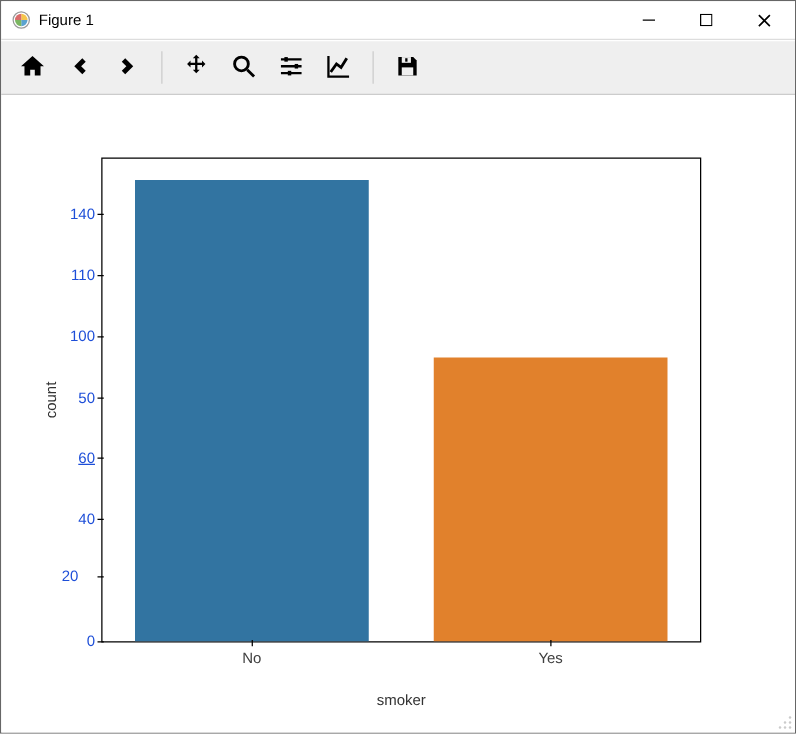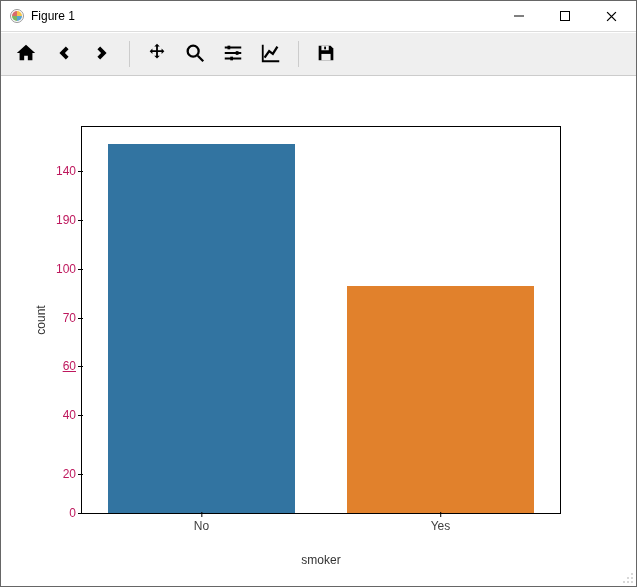--- a/index.html
+++ b/index.html
@@ -89,21 +89,21 @@
     bottom: 0;
   }
   .ytick {
     position: absolute;
     right: 100%;
     width: 40px;
     text-align: right;
     font-size: 12px;
     transform: translateY(50%);
     padding-right: 6px;
-    color: #be185d;
+    color: #1d4ed8;
   }
   .ytick::after {
     content: "";
     position: absolute;
     right: -1px;
     top: 50%;
     width: 5px;
     border-top: 1px solid #000;
   }
   .xtick {
@@ -254,26 +254,26 @@
 
   <div class="figure">
     <div class="axes">
       <div class="plot-area" id="plot-area">
           <div class="bar" style="left: 26.29px; width: 186.42px; height: 368.899px; background: rgb(50, 116, 161);"></div>
           <div class="bar" style="left: 265.29px; width: 186.42px; height: 227.203px; background: rgb(225, 129, 44);"></div>
         </div>
       <div class="ylabel">count</div>
       <div class="xlabel">smoker</div>
     <div class="ytick" style="bottom: 0px;">0</div>
-        <div class="ytick" style="bottom: 39px;">20</div>
+        <div class="ytick" style="bottom: 52px; text-align: center;">20</div>
         <div class="ytick" style="bottom: 97.7215px;">40</div>
         <div class="ytick" style="bottom: 146.582px; text-decoration: underline;">60</div>
-        <div class="ytick" style="bottom: 195.443px;">70</div>
+        <div class="ytick" style="bottom: 195.443px;">50</div>
         <div class="ytick" style="bottom: 244.304px;">100</div>
-        <div class="ytick" style="bottom: 293.165px;">190</div>
+        <div class="ytick" style="bottom: 293.165px;">110</div>
         <div class="ytick" style="bottom: 342.025px;">140</div>
         <div class="xtick" style="left: 119.5px;">No</div>
         <div class="xtick" style="left: 358.5px;">Yes</div>
       </div>
     <span class="resize-grip">
       <svg width="12" height="12" viewBox="0 0 12 12">
         <circle cx="10" cy="2" r="1" fill="#999"></circle>
         <circle cx="10" cy="6" r="1" fill="#999"></circle>
           <circle cx="6" cy="6" r="1" fill="#999"></circle>
         <circle cx="10" cy="10" r="1" fill="#999"></circle>

